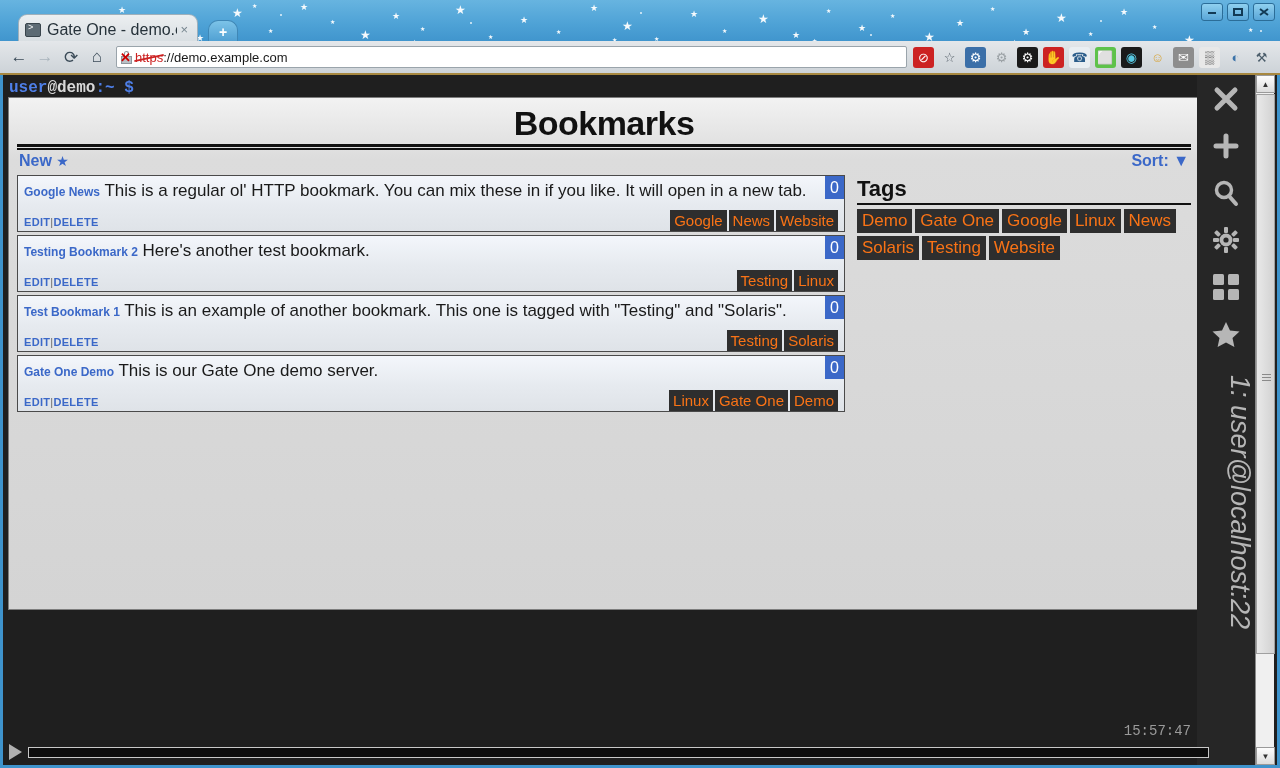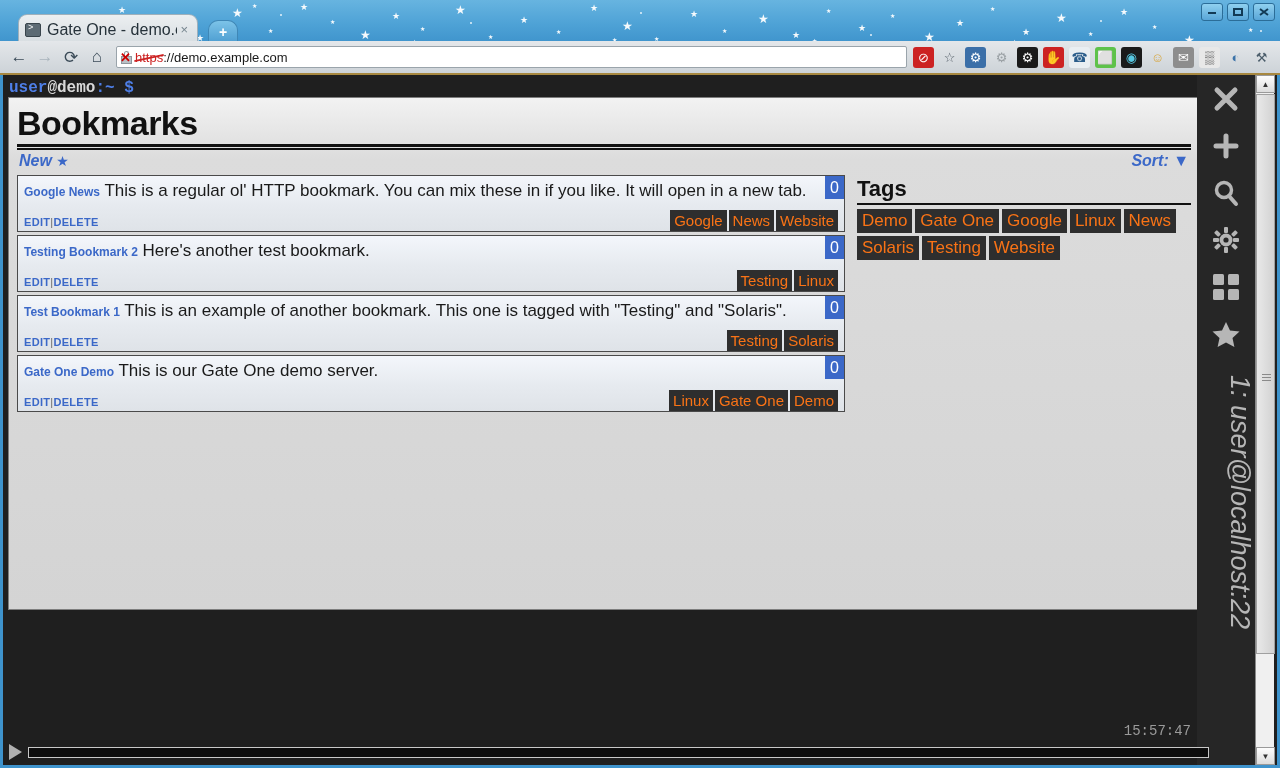--- a/index.html
+++ b/index.html
@@ -111,32 +111,32 @@
   .p-sym { color: #4e7fe8; }
 
   
   .bm-panel {
     position: absolute; left: 5px; top: 22px; width: 1192px; height: 513px;
     background: linear-gradient(180deg,#f2f2f2 0%, #dcdcdc 12%, #d4d4d4 100%);
     border: 1px solid #7d7d7d;
     padding: 6px 8px 0 8px;
     overflow: hidden;
   }
-  .bm-titlerow { display: flex; align-items: flex-end; justify-content: space-between; gap: 8px; }
+  .bm-titlerow { display: flex; align-items: flex-end; justify-content: center; gap: 8px; }
   .bm-title { font-size: 34px; font-weight: bold; color: #111; letter-spacing: -0.5px; line-height: 38px; }
   .bm-search {
     width: 205px; height: 24px; background: #fff; border: 1px solid #8d8d8d;
     font-size: 15px; color: #222; padding: 0 3px; font-family: "Liberation Sans", sans-serif;
     margin-bottom: 3px;
   }
   .hr-thick { height: 3px; background: #111; margin-top: 2px; }
   .hr-thin { height: 2px; background: #111; margin-top: 1px; }
   .tagfilter { font-size: 18px; font-weight: bold; color: #111; padding: 3px 0 4px 2px; }
   .toolrow { display: flex; justify-content: space-between; align-items: center; padding: 2px 2px 2px 2px; }
-  .lnk { color: #3b68c8; font-size: 16px; font-weight: bold; font-style: italic; }
+  .lnk { color: #3b68c8; font-size: 16px; font-weight: bold; }
   .star-ic { color: #3b68c8; font-size: 14px; }
 
   .bm-body { display: flex; gap: 10px; margin-top: 3px; }
   .bm-list { width: 828px; flex: 0 0 auto; }
   .bm-item {
     background: linear-gradient(180deg,#f3f6fb 0%, #e6eaef 55%, #dfe3e8 100%);
     border: 1px solid #4a4a4a;
     margin-bottom: 3px; position: relative;
     padding: 3px 6px 0 6px;
   }

